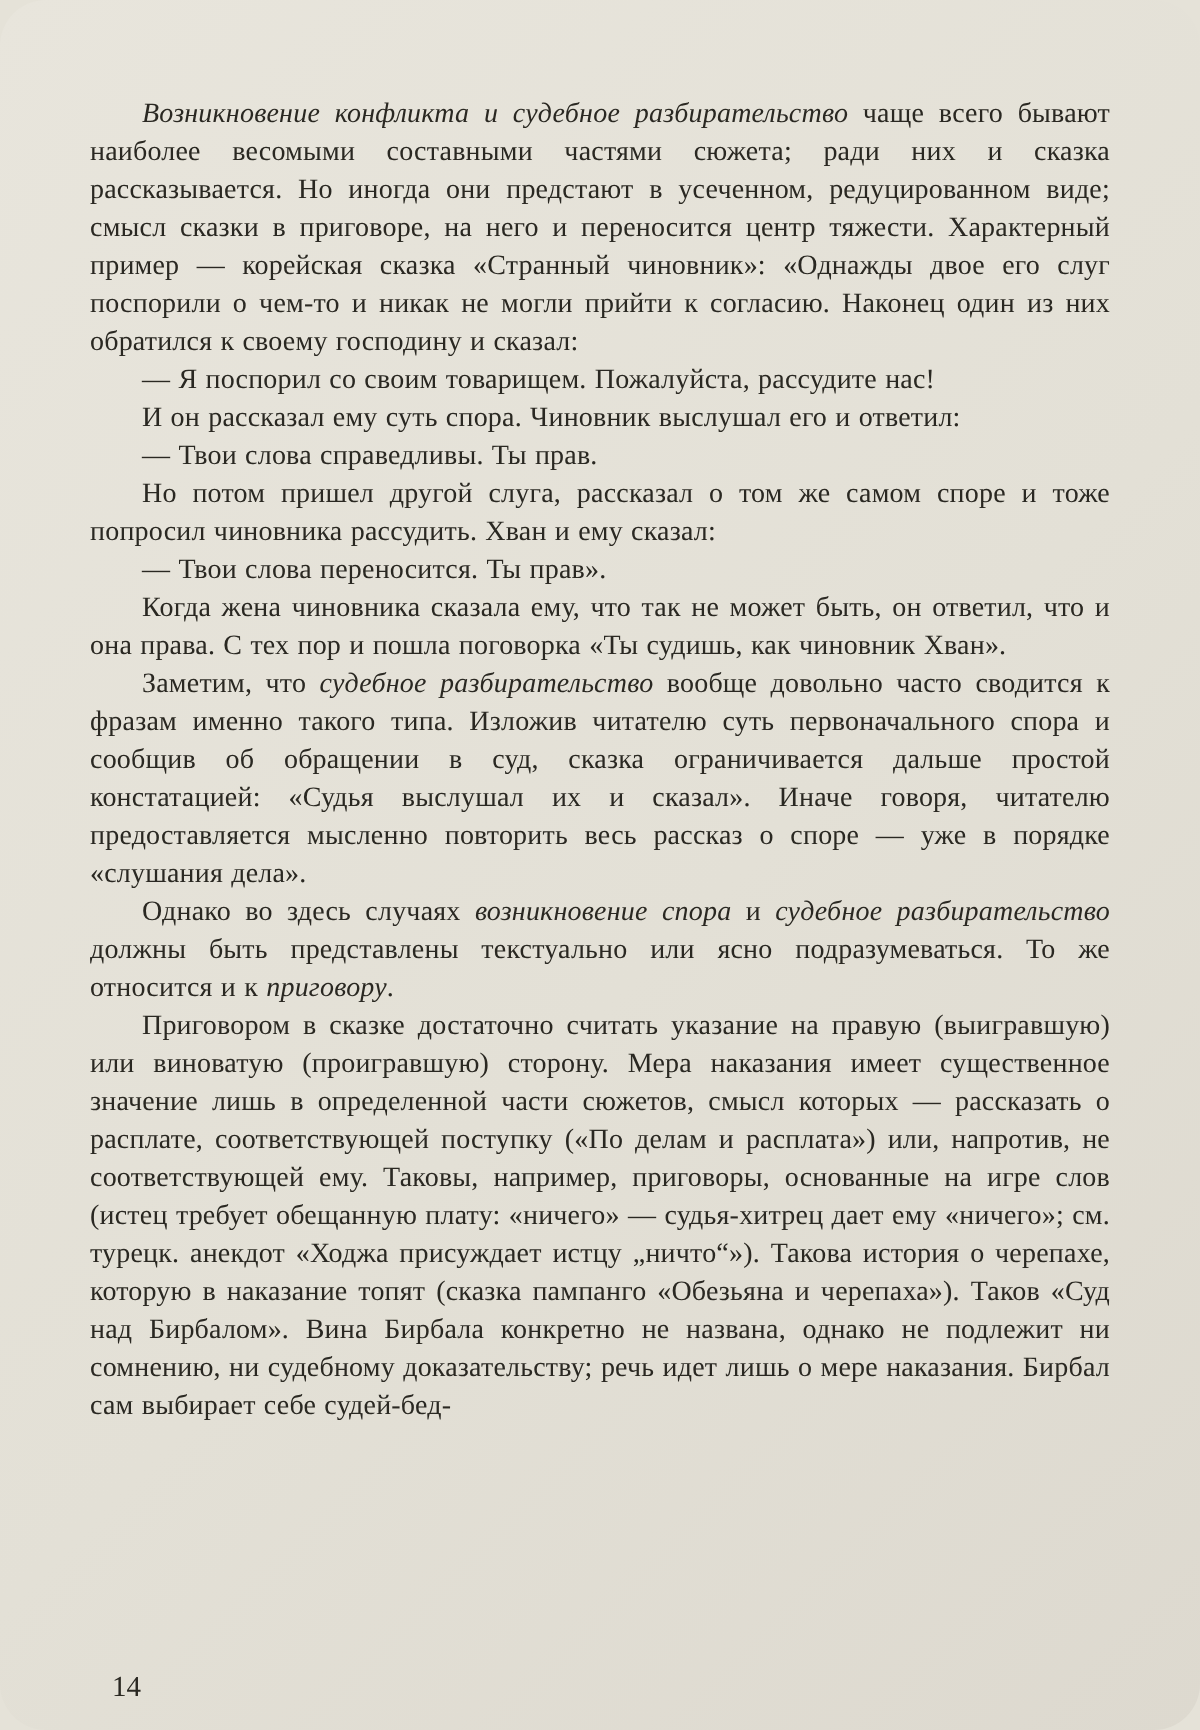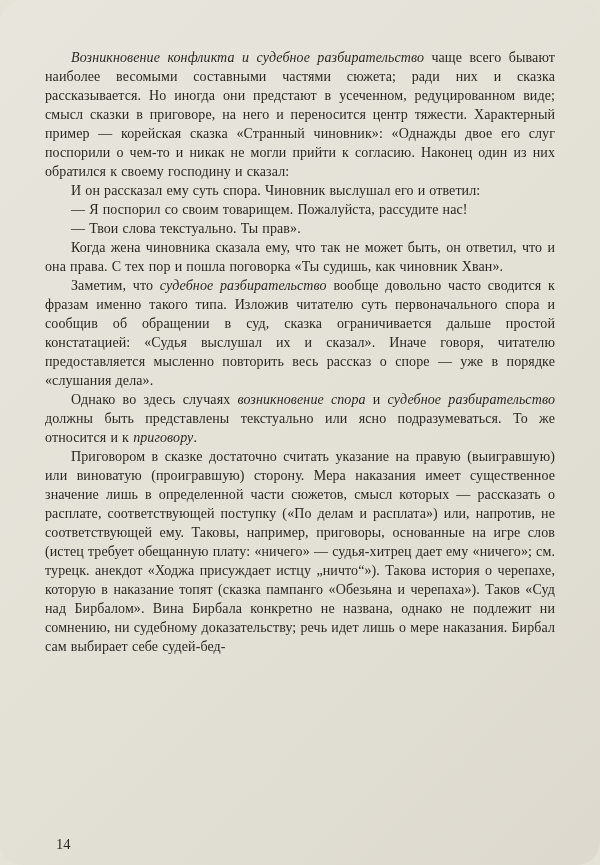--- a/index.html
+++ b/index.html
@@ -48,22 +48,24 @@
     line-height: 1;
     color: var(--ink, #2a2822);
   }
 </style>
 </head>
 <body>
 
 <div class="page">
   <main class="text-block">
       <p><i>Возникновение конфликта и судебное разбирательство</i><span> чаще всего бывают наиболее весомыми составными частями сюжета; ради них и сказка рассказывается. Но иногда они предстают в усеченном, редуцированном виде; смысл сказки в приговоре, на него и переносится центр тяжести. Характерный пример — корейская сказка «Странный чиновник»: «Однажды двое его слуг поспорили о чем-то и никак не могли прийти к согласию. Наконец один из них обратился к своему господину и сказал:</span></p>
+      <p><span>— Я поспорил со своим товарищем. Пожалуйста, рассудите нас!</span></p>
       <p><span>И он рассказал ему суть спора. Чиновник выслушал его и ответил:</span></p>
-      <p><span>— Я поспорил со своим товарищем. Пожалуйста, рассудите нас!</span></p>
-      <p><span>— Твои слова текстуально. Ты прав».</span></p>
+      <p><span>— Твои слова справедливы. Ты прав.</span></p>
+      <p><span>Но потом пришел другой слуга, рассказал о том же самом споре и тоже попросил чиновника рассудить. Хван и ему сказал:</span></p>
+      <p><span>— Твои слова переносится. Ты прав».</span></p>
       <p><span>Когда жена чиновника сказала ему, что так не может быть, он ответил, что и она права. С тех пор и пошла поговорка «Ты судишь, как чиновник Хван».</span></p>
       <p><span>Заметим, что </span><i>судебное разбирательство</i><span> вообще довольно часто сводится к фразам именно такого типа. Изложив читателю суть первоначального спора и сообщив об обращении в суд, сказка ограничивается дальше простой констатацией: «Судья выслушал их и сказал». Иначе говоря, читателю предоставляется мысленно повторить весь рассказ о споре — уже в порядке «слушания дела».</span></p>
       <p><span>Однако во здесь случаях </span><i>возникновение спора</i><span> и </span><i>судебное разбирательство</i><span> должны быть представлены текстуально или ясно подразумеваться. То же относится и к </span><i>приговору</i><span>.</span></p>
       <p><span>Приговором в сказке достаточно считать указание на правую (выигравшую) или виноватую (проигравшую) сторону. Мера наказания имеет существенное значение лишь в определенной части сюжетов, смысл которых — рассказать о расплате, соответствующей поступку («По делам и расплата») или, напротив, не соответствующей ему. Таковы, например, приговоры, основанные на игре слов (истец требует обещанную плату: «ничего» — судья-хитрец дает ему «ничего»; см. турецк. анекдот «Ходжа присуждает истцу „ничто“»). Такова история о черепахе, которую в наказание топят (сказка пампанго «Обезьяна и черепаха»). Таков «Суд над Бирбалом». Вина Бирбала конкретно не названа, однако не подлежит ни сомнению, ни судебному доказательству; речь идет лишь о мере наказания. Бирбал сам выбирает себе судей-бед-</span></p>
     </main>
   <footer class="folio">14</footer>
 </div>
 
 </body></html>

